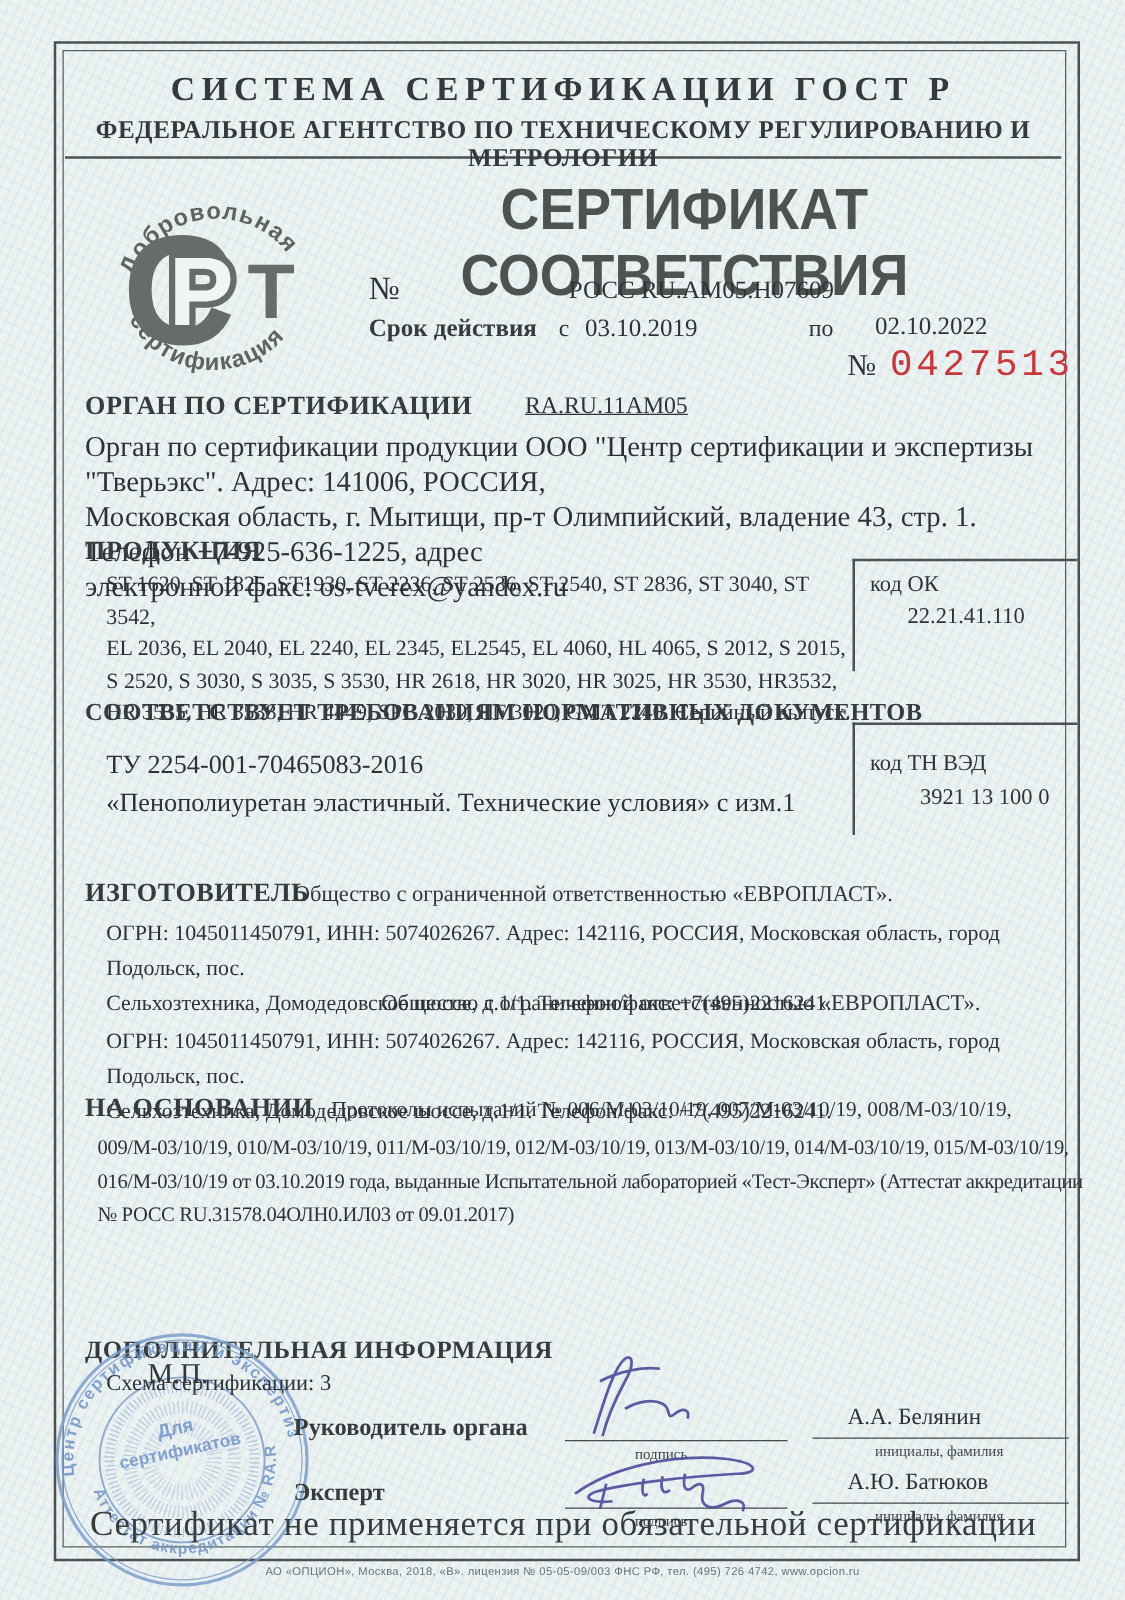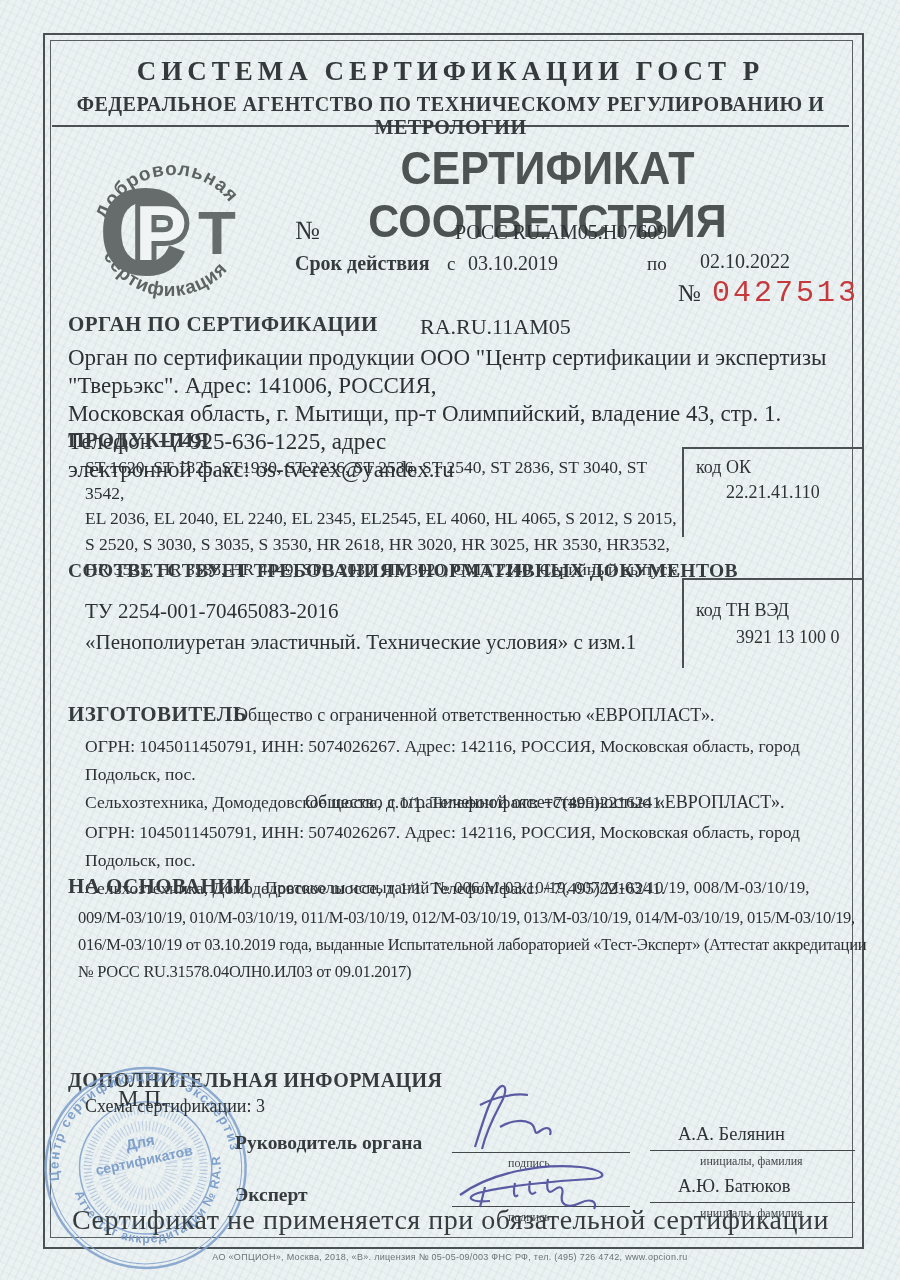--- a/index.html
+++ b/index.html
@@ -70,21 +70,21 @@
   <span class="abs lbl" style="left:295px;top:252px;font-size:20px;">Срок действия</span>
   <span class="abs" style="left:447px;top:253px;font-size:19px;">с</span>
   <span class="abs" style="left:468px;top:252px;font-size:20px;">03.10.2019</span>
   <span class="abs" style="left:647px;top:253px;font-size:19px;">по</span>
   <span class="abs" style="left:700px;top:250px;font-size:20px;">02.10.2022</span>
 
   <span class="abs" style="left:678px;top:280px;font-size:24px;color:#2e3335;">№</span>
   <span class="abs red-num" style="left:712px;top:276px;">0427513</span>
 
   <span class="abs big-lbl" style="left:68px;top:312px;font-size:21px;">ОРГАН ПО СЕРТИФИКАЦИИ</span>
-  <span class="abs" style="left:420px;top:314px;font-size:22px;">RA.RU.11AM05</span>
+  <span class="abs" style="left:420px;top:314px;font-size:19px;text-decoration:underline;">RA.RU.11AM05</span>
   <div class="abs body-t" style="left:68px;top:344px;width:785px;line-height:28px;font-size:23px;">
     <div>Орган по сертификации продукции ООО "Центр сертификации и экспертизы "Тверьэкс". Адрес: 141006, РОССИЯ,</div>
     <div>Московская область, г. Мытищи, пр-т Олимпийский, владение 43, стр. 1. Телефон +7-925-636-1225, адрес</div>
     <div>электронной факс: os-tverex@yandex.ru</div>
   </div>
 
   <span class="abs big-lbl" style="left:68px;top:428px;font-size:21px;">ПРОДУКЦИЯ</span>
   <div class="abs" style="left:85px;top:455px;width:600px;line-height:25.5px;font-size:17.5px;color:#2c3134;">
     <div>ST 1620, ST 1825, ST1930, ST 2236, ST 2536, ST 2540, ST 2836, ST 3040, ST 3542,</div>
     <div>EL 2036, EL 2040, EL 2240, EL 2345, EL2545, EL 4060, HL 4065, S 2012, S 2015,</div>

